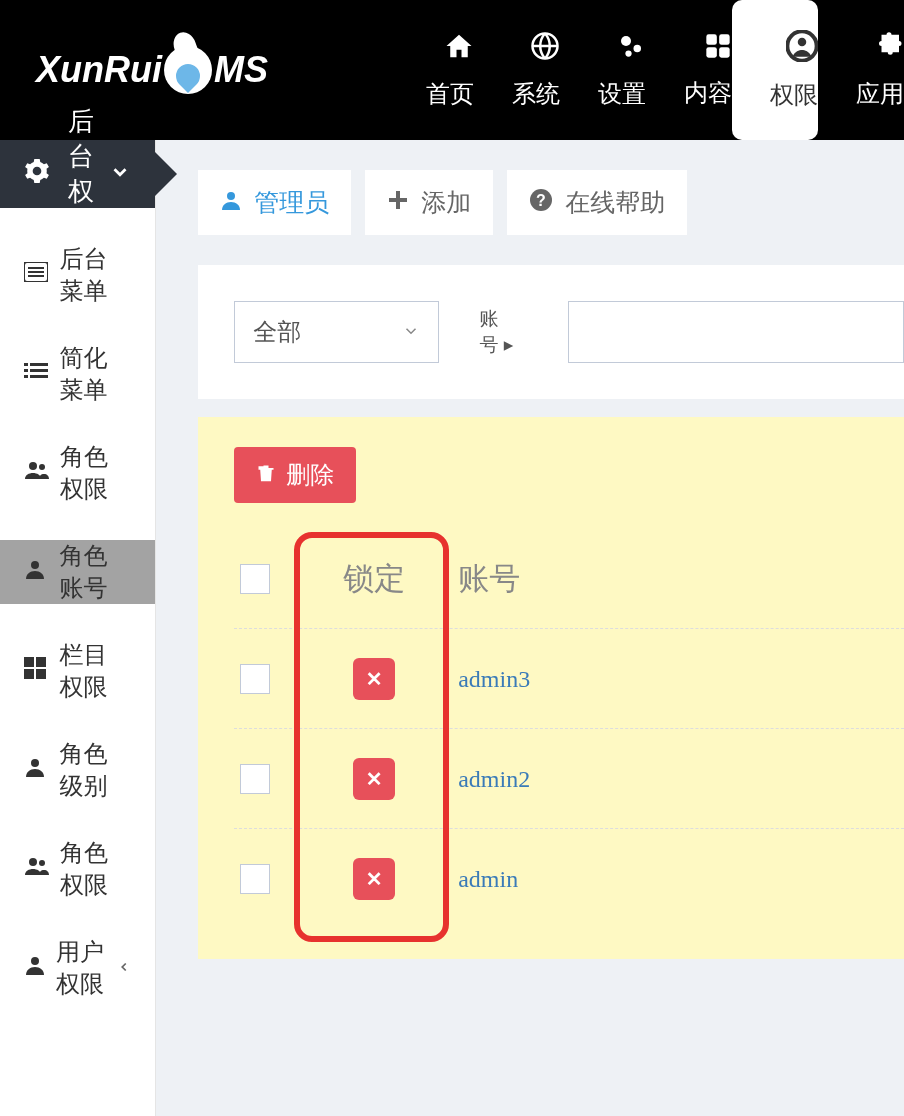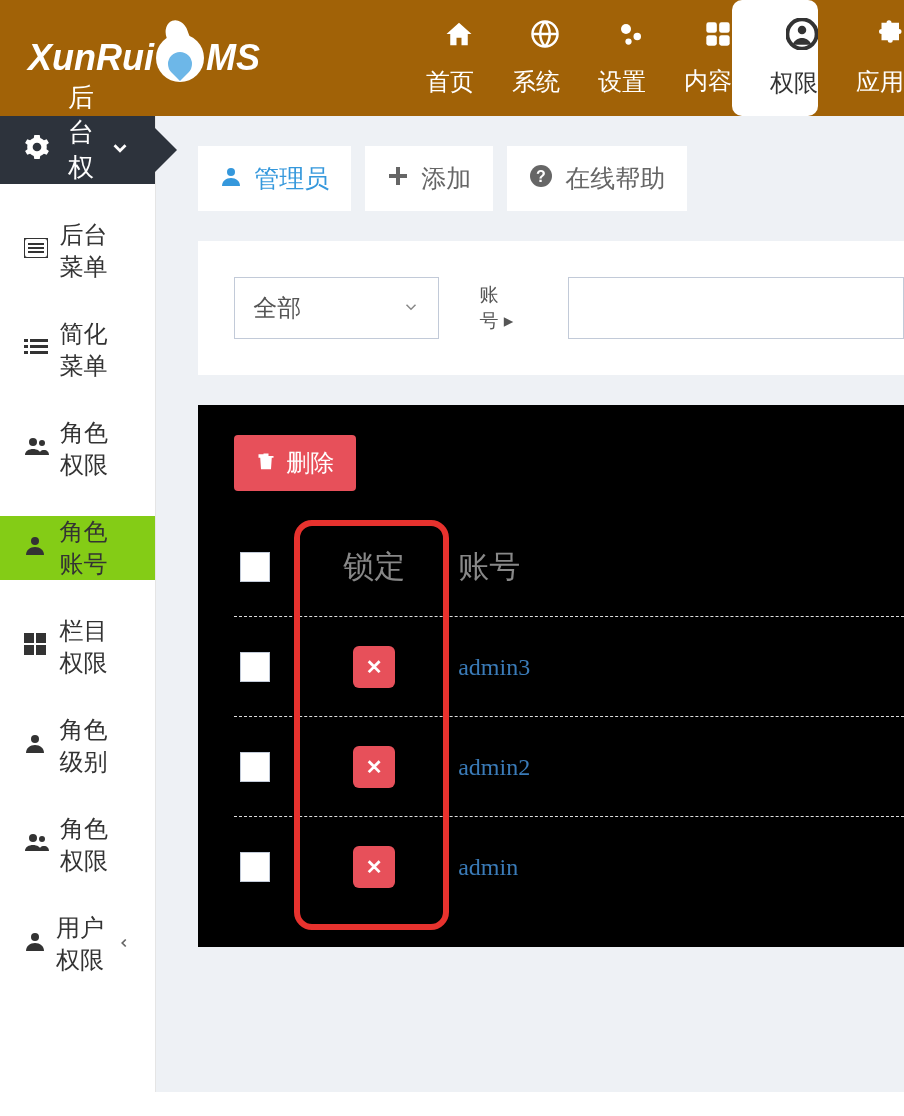--- a/index.html
+++ b/index.html
@@ -1,23 +1,24 @@
 <!DOCTYPE html>
 <html><head>
 <meta charset="utf-8">
 <style>
 * { box-sizing: border-box; margin: 0; padding: 0; }
 body { font-family: "Microsoft YaHei", Arial, sans-serif; background: #fff; width: 904px; height: 1116px; overflow: hidden; }
 
 
 .header {
-  height: 116px;
-  background: #a16207;
-  display: flex;
-  align-items: center;
+  height: 140px;
+  background: #000000;
+  display: flex;
+  align-items: center;
+  padding-left: 8px;
 }
 .logo {
   color: #fff;
   font-size: 36px;
   font-style: italic;
   font-weight: bold;
   padding-left: 28px;
   display: flex;
   align-items: center;
   width: 290px;
@@ -116,21 +117,21 @@
 .side-item {
   height: 64px;
   display: flex;
   align-items: center;
   padding: 0 24px;
   font-size: 24px;
   color: #333;
   cursor: pointer;
   margin-top: 35px;
 }
-.side-item.active { background: #84cc16; }
+.side-item.active { background: #a3a3a3; }
 .side-icon { width: 34px; margin-right: 10px; font-size: 22px; color: #333; }
 .side-chev { margin-left: auto; font-size: 18px; color: #666; }
 
 
 .content {
   flex: 1;
   background: #eef1f5;
   padding-top: 30px;
 }
 .tabs {
@@ -179,23 +180,23 @@
 .filter-label { font-size: 19px; color: #555; }
 .filter-input {
   border: 1px solid #c2cad8;
   height: 62px;
   flex: 1;
   font-size: 24px;
   padding: 0 12px;
 }
 
 .panel2 {
-  background: #000000;
+  background: #fef9c3;
   margin-left: 42px;
-  margin-top: 30px;
+  margin-top: 18px;
   padding: 30px 0 30px 36px;
 }
 .btn-delete {
   background: #e7505a;
   border: none;
   color: #fff;
   font-size: 24px;
   padding: 12px 22px;
   border-radius: 4px;
   display: flex;

